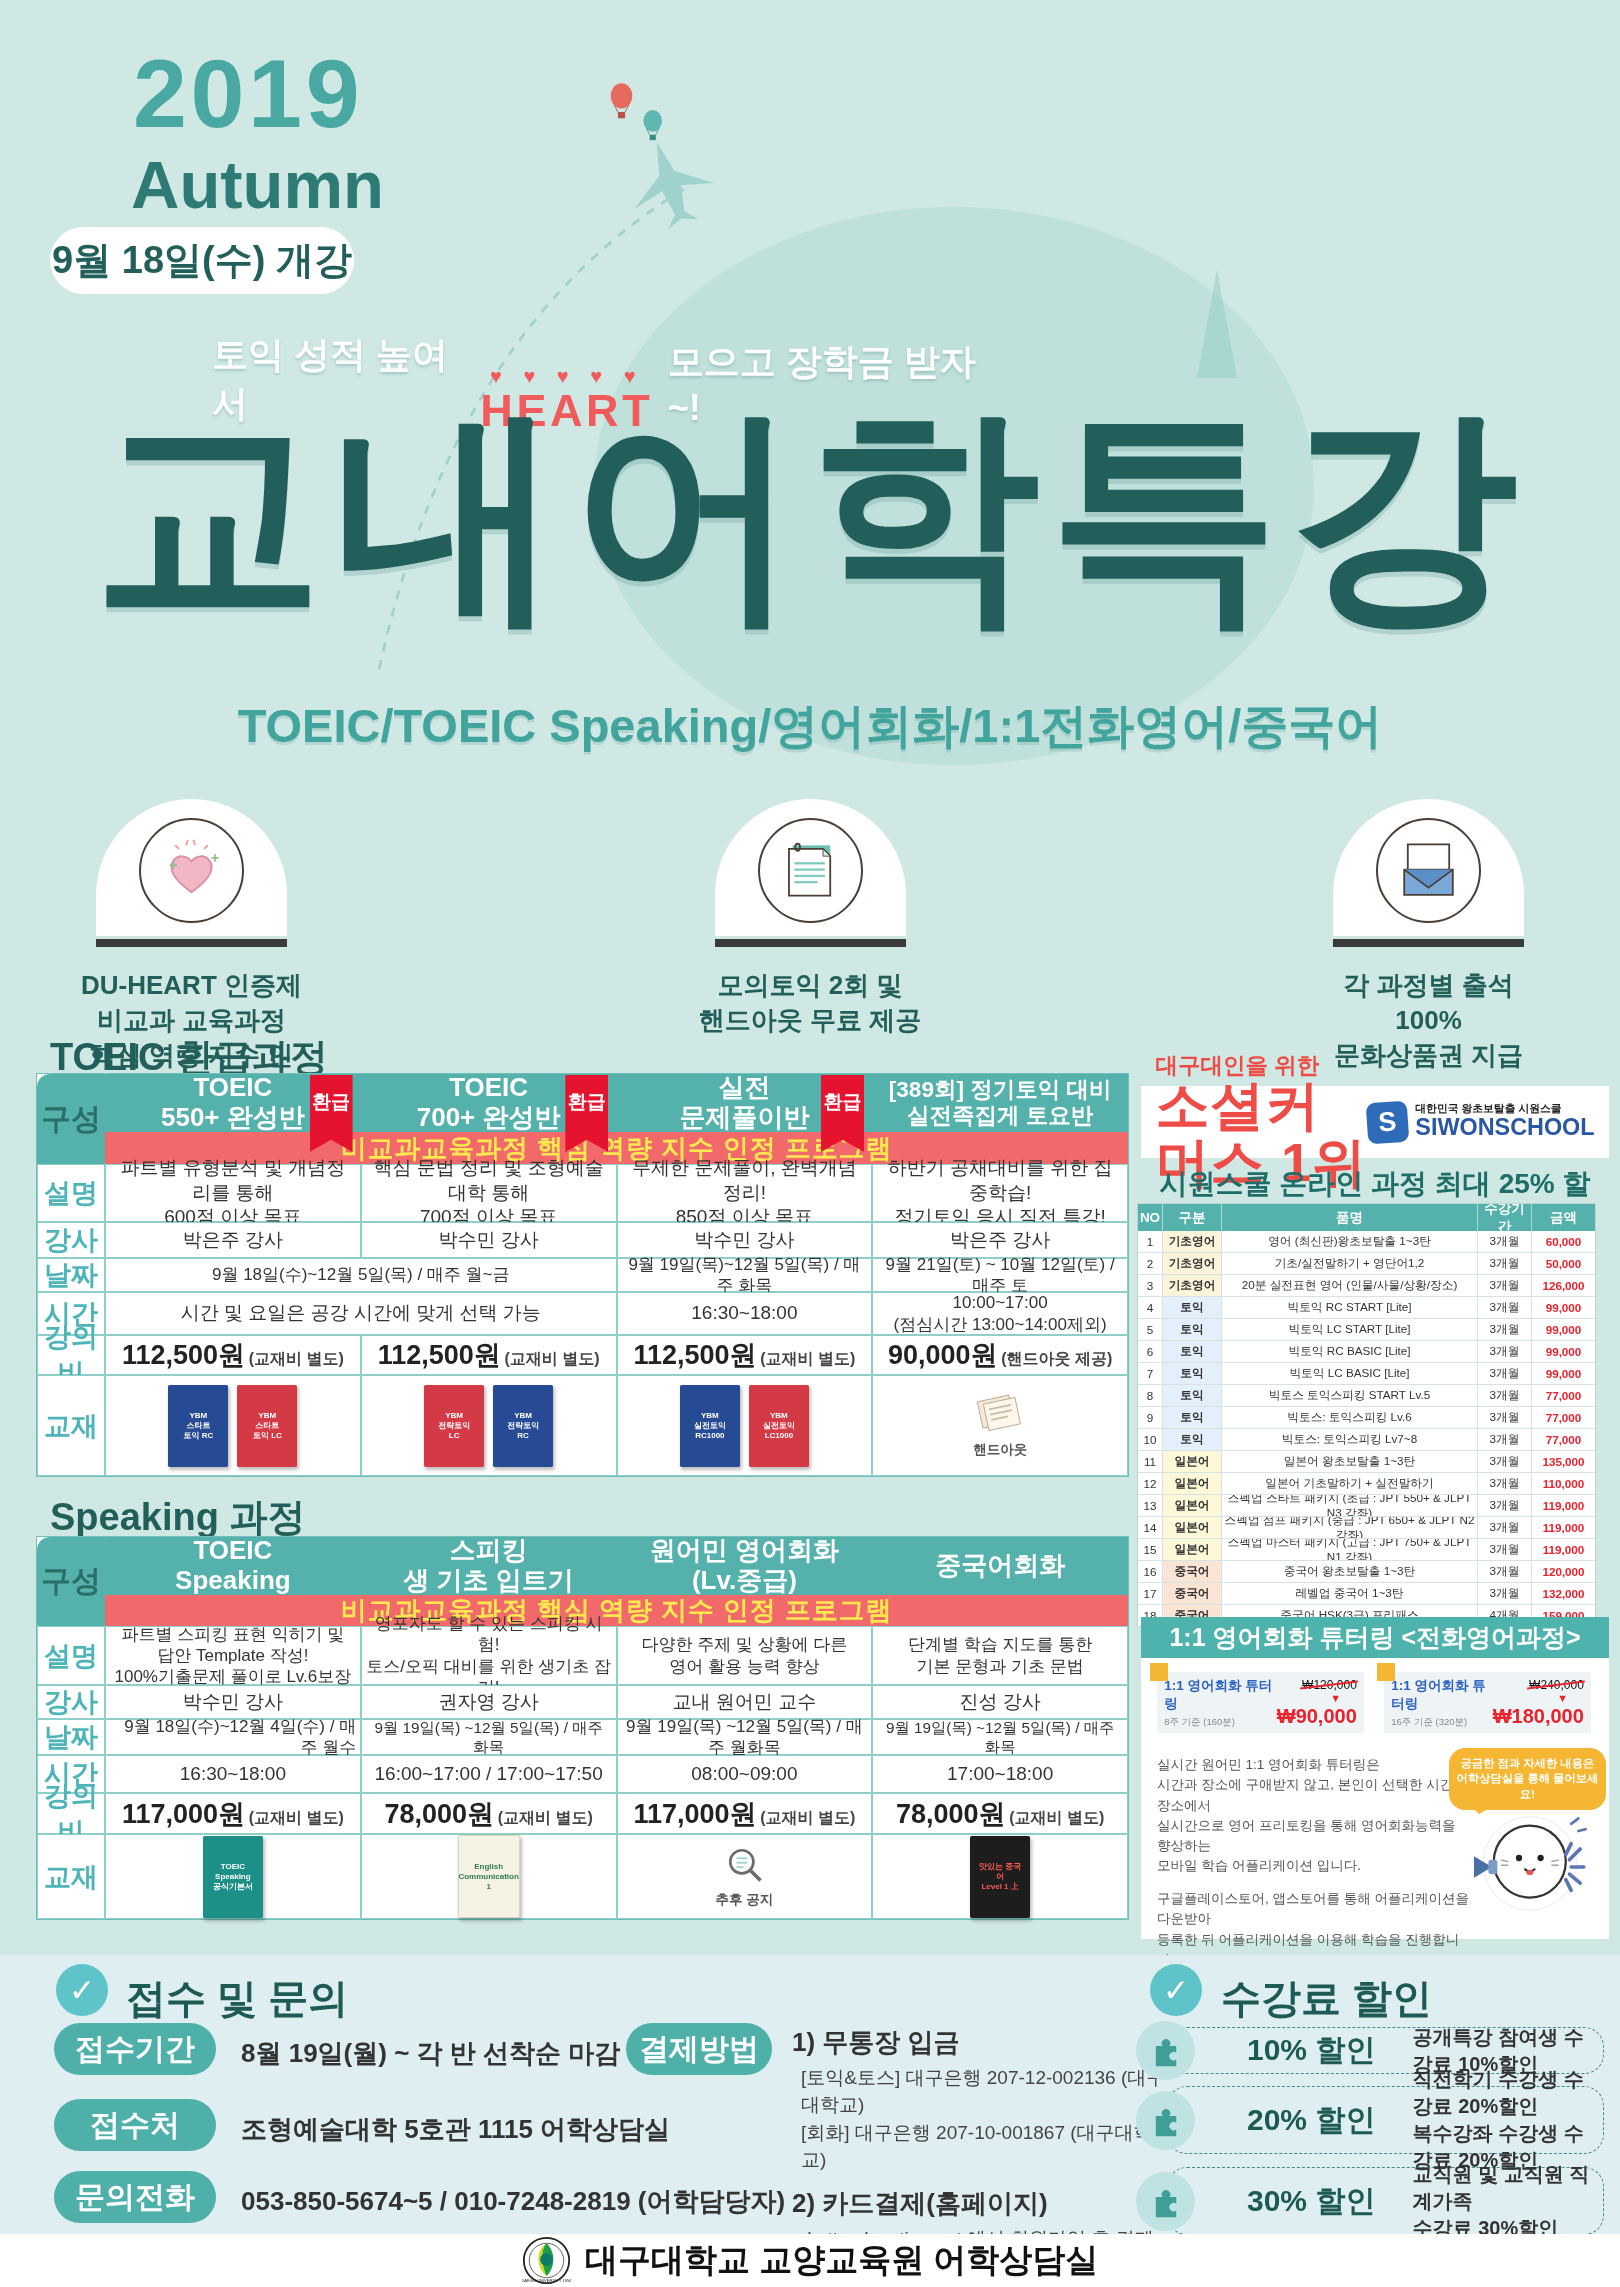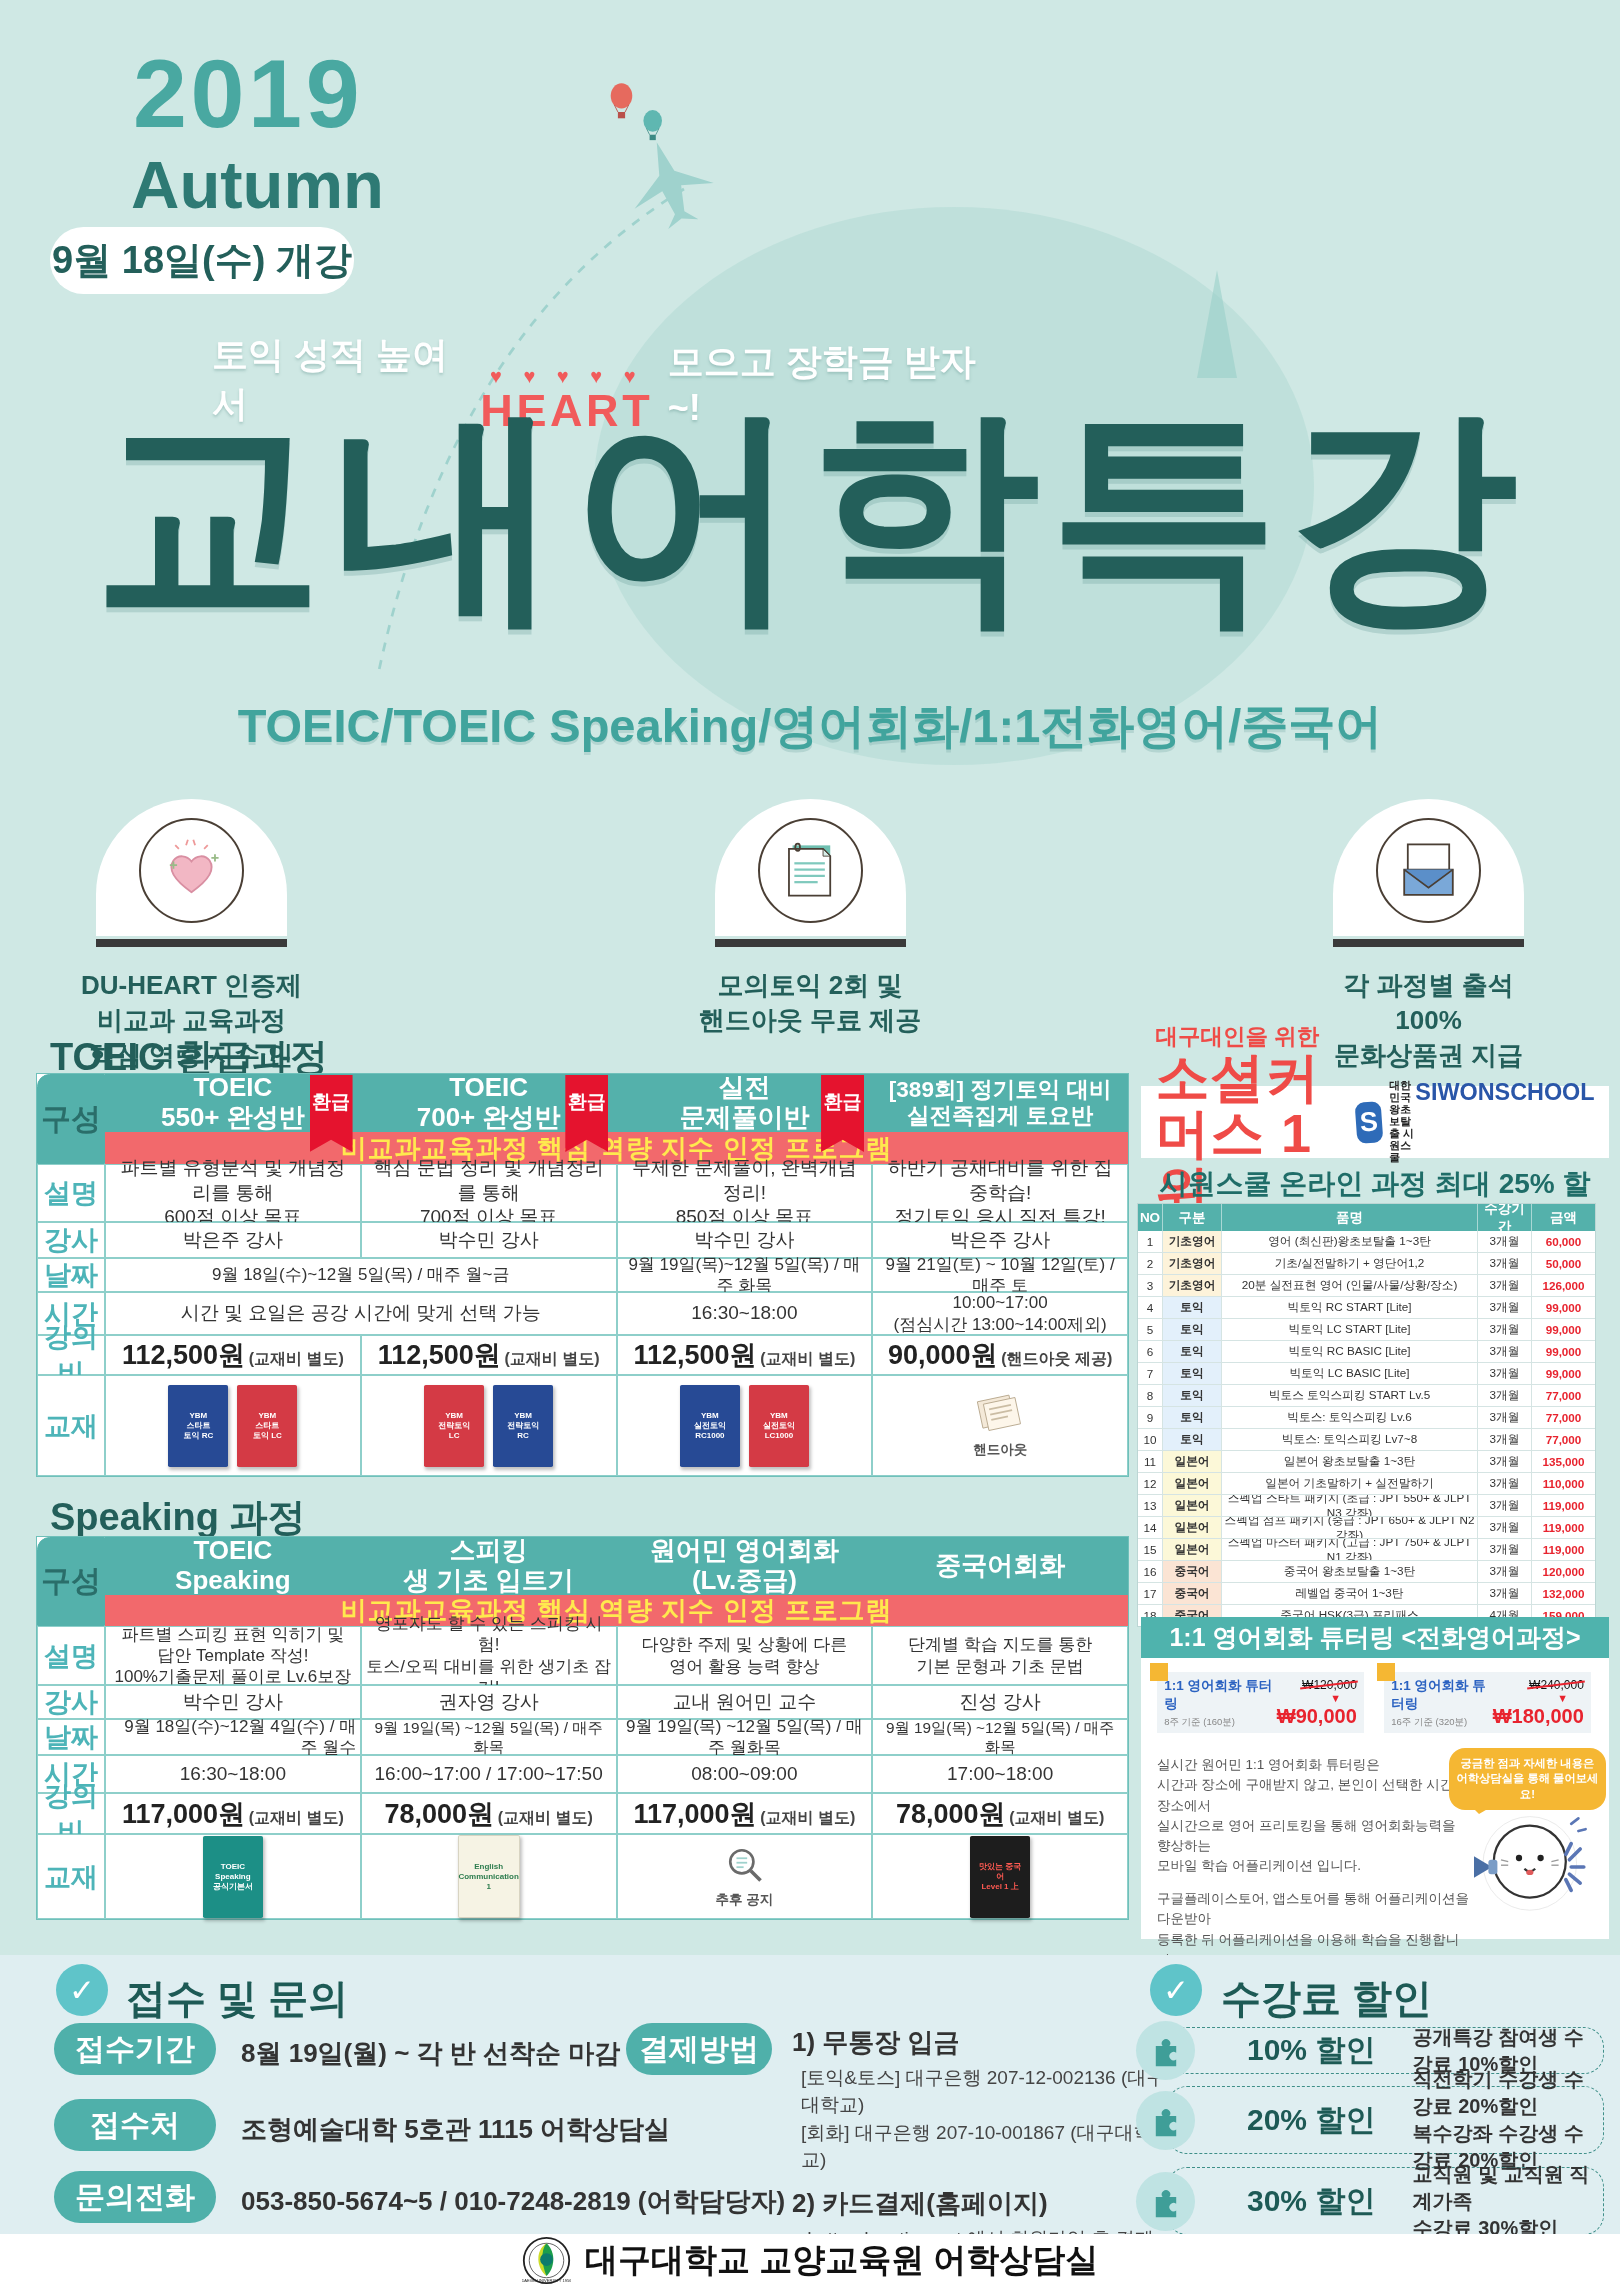--- a/index.html
+++ b/index.html
@@ -65,21 +65,21 @@
   .book-caption{font-size:13.5px;color:#555;margin-top:5.4px;font-weight:700;}
   .handout-icon,.mag-icon{display:block;}
 
   
   .promo{left:1141px;top:1086px;width:468px;height:72px;background:#fff;display:flex;align-items:center;justify-content:space-between;padding:0 14.4px;box-sizing:border-box;}
   .promo-left{display:flex;flex-direction:column;line-height:1.05;}
   .promo-l1{font-size:22.5px;font-weight:900;color:#ef4b47;}
   .promo-l2{font-size:54px;font-weight:900;color:#ef4b47;letter-spacing:0.9px;}
   .promo-right{display:flex;align-items:center;gap:7.2px;}
   .s-logo{width:41px;height:41px;background:#2e6bb8;border-radius:9px;color:#fff;font-size:27px;font-weight:900;display:flex;align-items:center;justify-content:center;transform:rotate(-4deg);}
-  .s-logo-txt{display:flex;flex-direction:row;line-height:1.1;}
+  .s-logo-txt{display:flex;flex-direction:column;line-height:1.1;}
   .s-logo-small{font-size:10.8px;color:#222;font-weight:700;}
   .s-logo-main{font-size:23.4px;font-weight:900;color:#2a56a8;letter-spacing:0;}
   .siwon-title{left:1141px;top:1165px;width:468px;text-align:center;font-size:28px;font-weight:900;color:#1f6d68;}
   #siwon-table{left:1137px;top:1203px;width:457px;display:flex;flex-direction:column;border:0.9px solid #bcd6d4;background:#fff;}
   .s-row{display:flex;height:21px;border-bottom:0.9px solid #d5e4e3;}
   .s-row:last-child{border-bottom:none;}
   .s-hrow{display:flex;height:27px;background:#54b1ab;}
   .s-cell{display:flex;align-items:center;justify-content:center;font-size:11.7px;color:#333;border-right:0.9px solid #d5e4e3;box-sizing:border-box;text-align:center;overflow:hidden;}
   .s-hrow .s-cell{color:#fff;font-weight:800;font-size:13.5px;border-right:0.9px solid rgba(255,255,255,.5);}
   .s-cell:last-child{border-right:none;}
@@ -253,21 +253,21 @@
     </div>
     <div class="cell hdr">
       <span class="pre" style="font-size:22.5px;">[389회] 정기토익 대비
 실전족집게 토요반</span>
     </div>
     <div class="cell banner">비교과교육과정 핵심 역량 지수 인정 프로그램</div>
 
     <div class="cell rlabel">설명</div>
     <div class="cell body-txt pre">파트별 유형분석 및 개념정리를 통해
 600점 이상 목표</div>
-    <div class="cell body-txt pre">핵심 문법 정리 및 개념정리를 통해
+    <div class="cell body-txt pre">핵심 문법 정리 및 조형예술대학 통해
 700점 이상 목표</div>
     <div class="cell body-txt pre">무제한 문제풀이, 완벽개념정리!
 850점 이상 목표</div>
     <div class="cell body-txt pre">하반기 공채대비를 위한 집중학습!
 정기토익 응시 직전 특강!</div>
 
     <div class="cell rlabel">강사</div>
     <div class="cell body-txt">박은주 강사</div>
     <div class="cell body-txt">박수민 강사</div>
     <div class="cell body-txt">박수민 강사</div>

